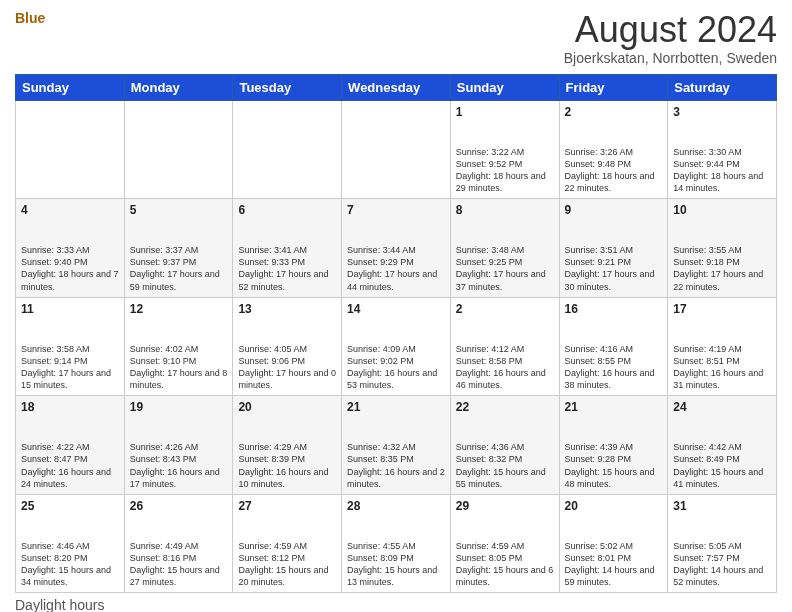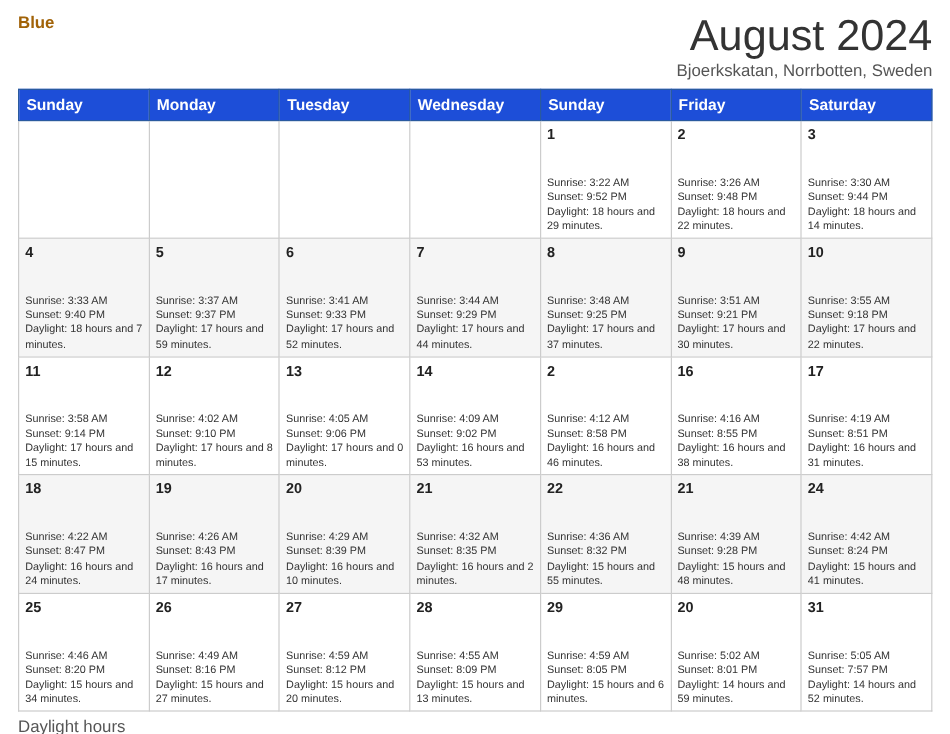--- a/index.html
+++ b/index.html
@@ -300,21 +300,21 @@
           <td>
             <span class="day-num">21</span>
             <div class="day-info">Sunrise: 4:39 AM
 Sunset: 9:28 PM
 Daylight: 15 hours
 and 48 minutes.</div>
           </td>
           <td>
             <span class="day-num">24</span>
             <div class="day-info">Sunrise: 4:42 AM
-Sunset: 8:24 PM
+Sunset: 8:49 PM
 Daylight: 15 hours
 and 41 minutes.</div>
           </td>
         </tr>
         <tr>
           <td>
             <span class="day-num">25</span>
             <div class="day-info">Sunrise: 4:46 AM
 Sunset: 8:20 PM
 Daylight: 15 hours

